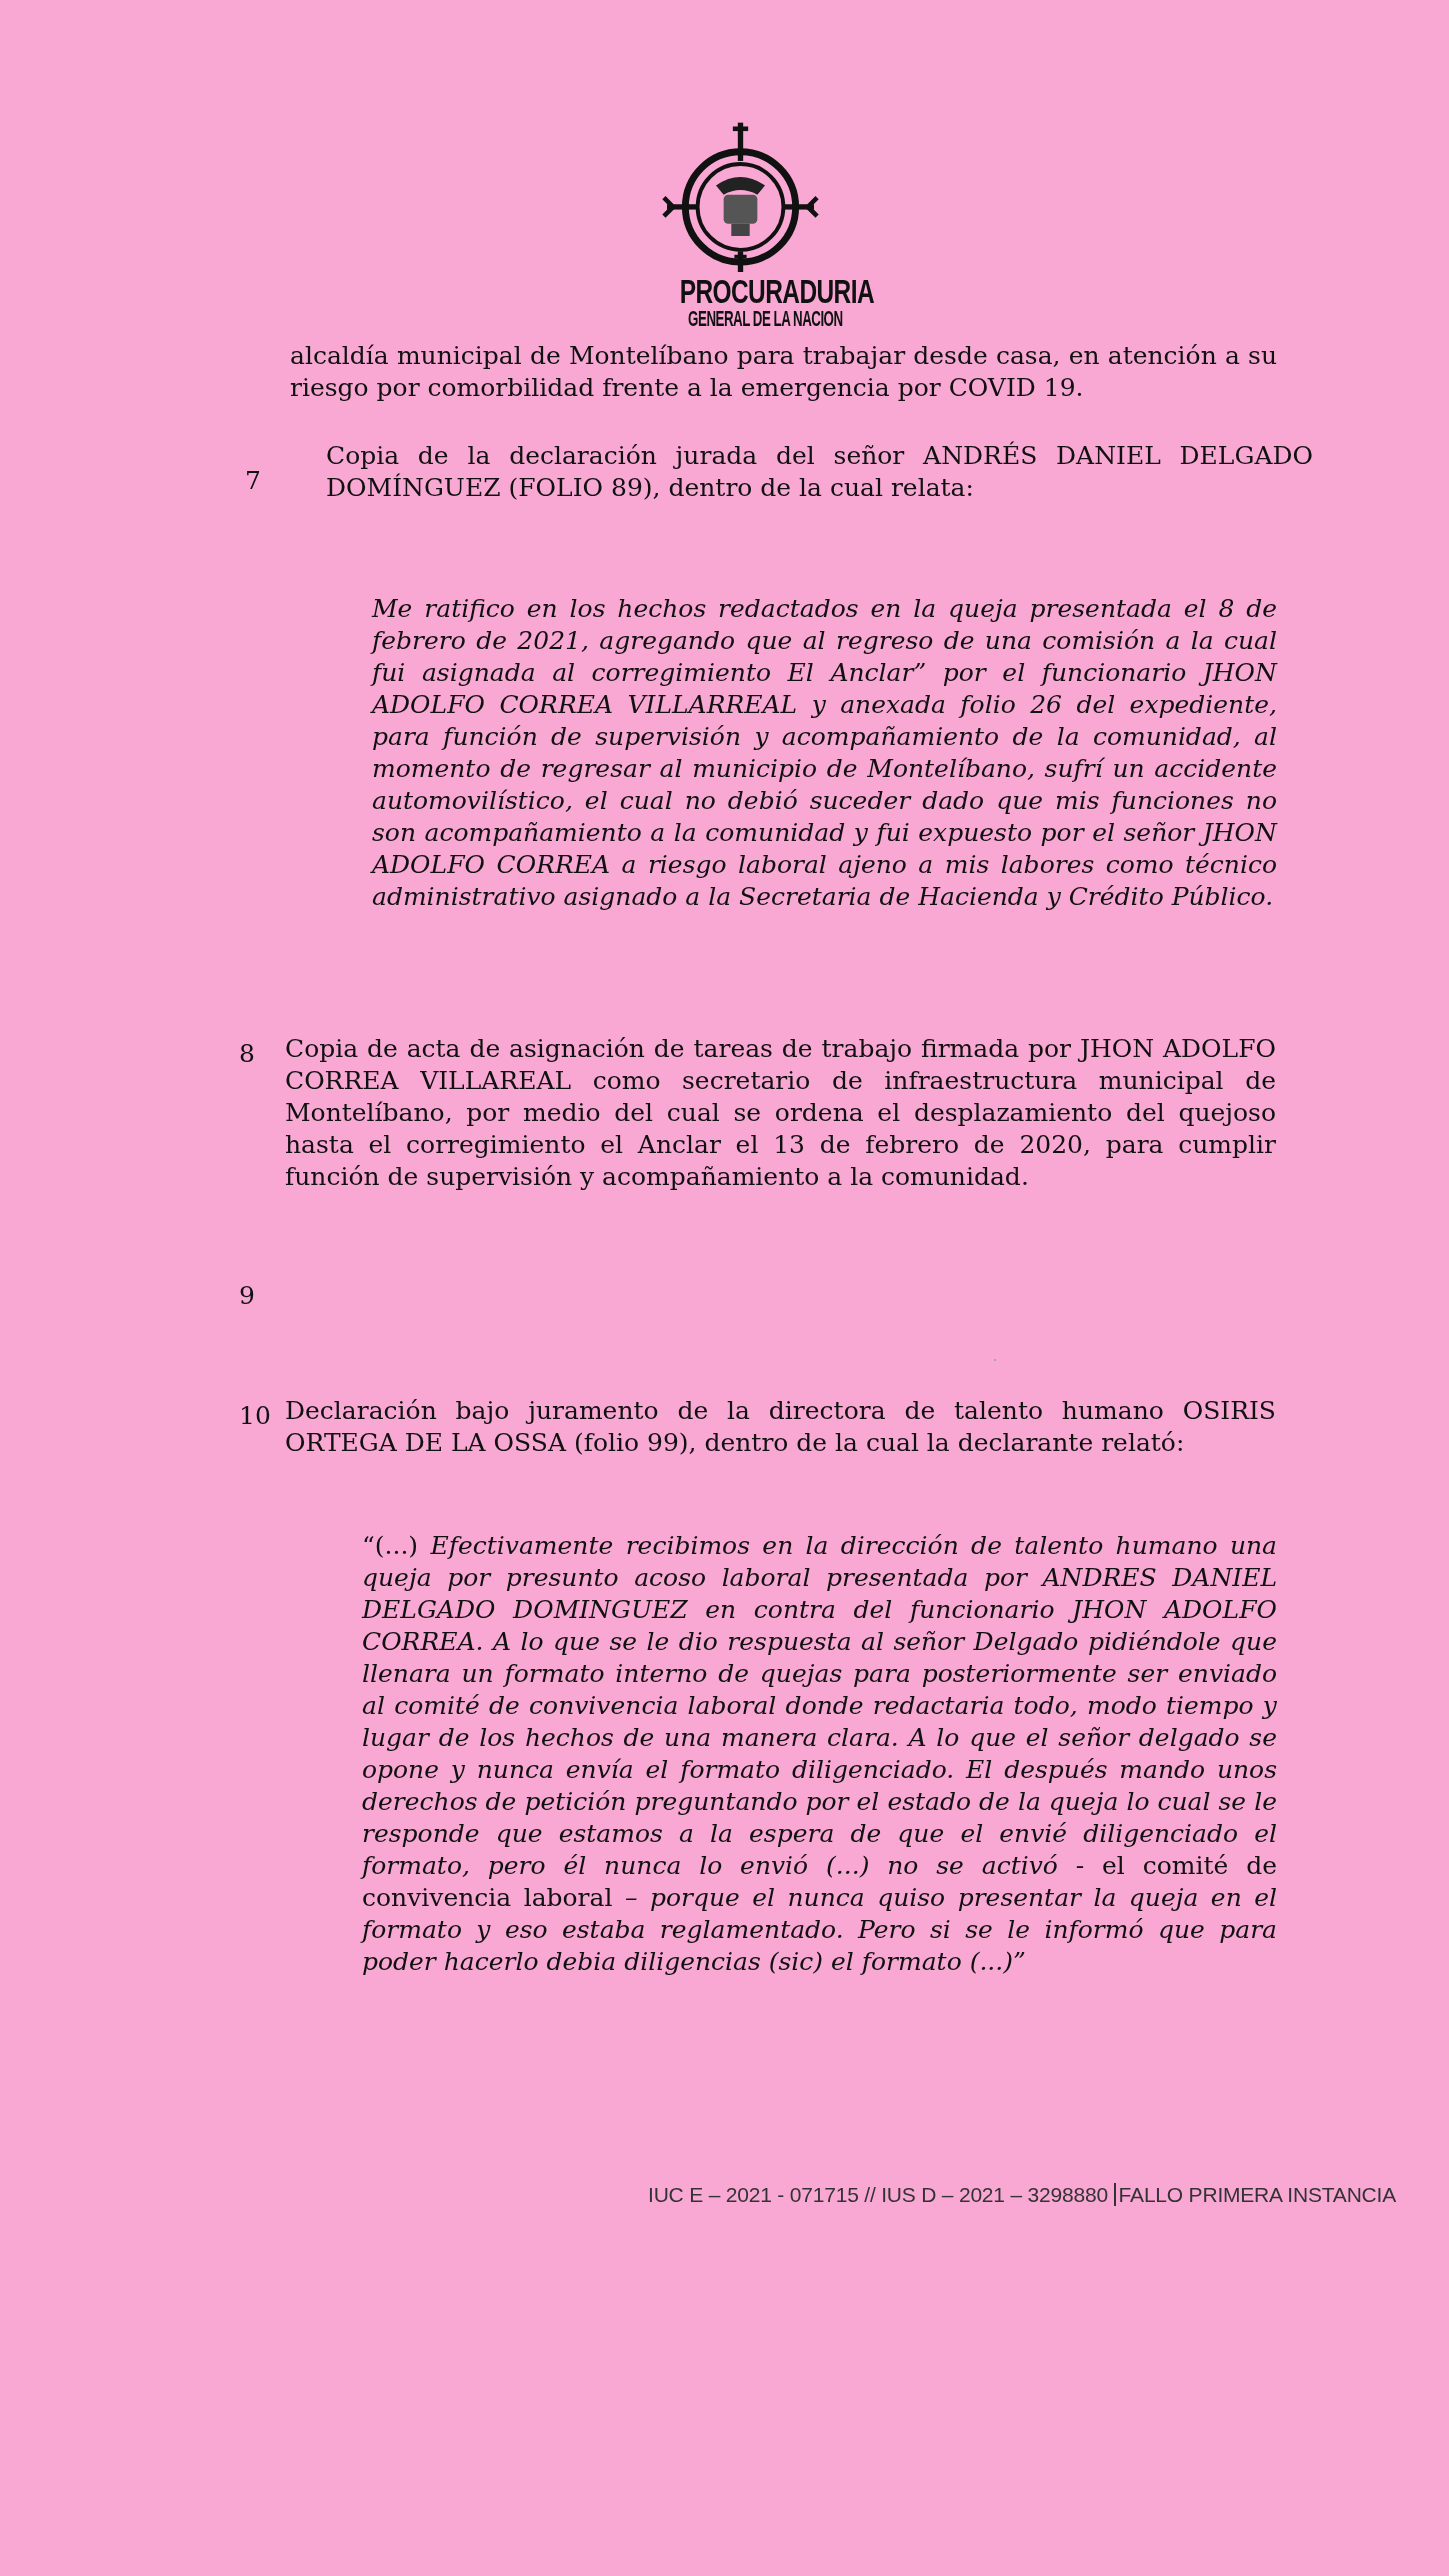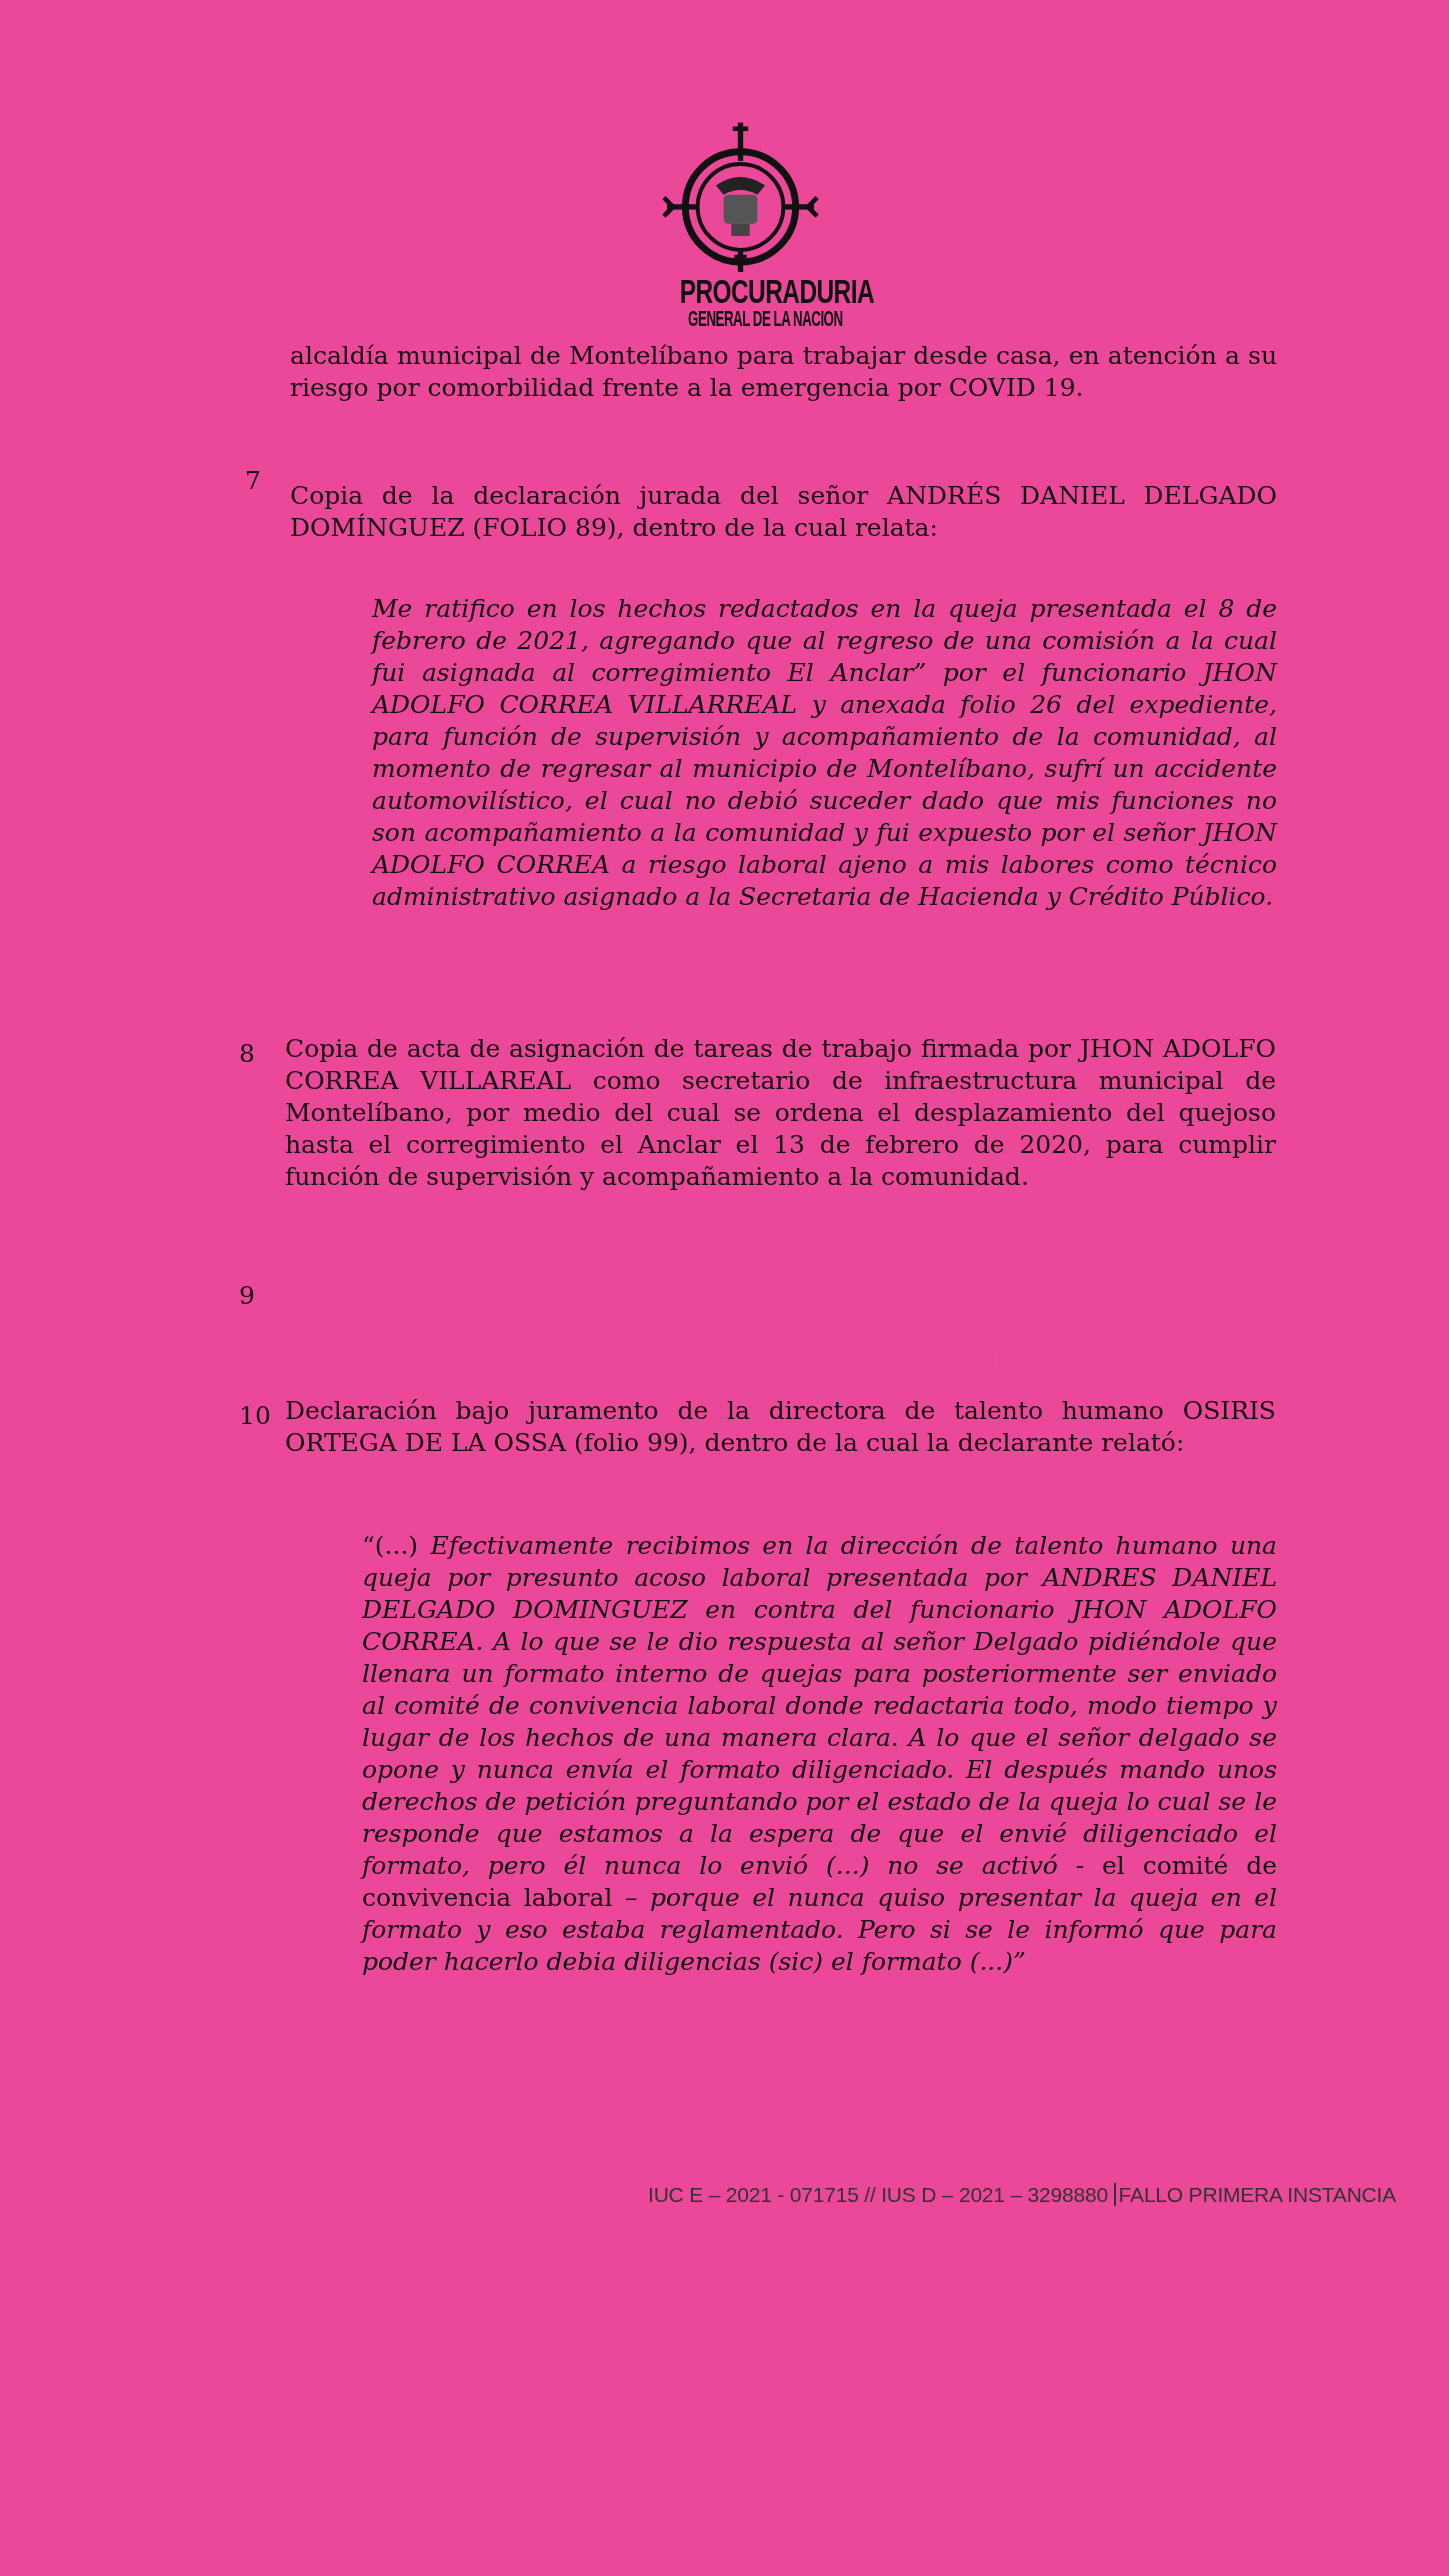--- a/index.html
+++ b/index.html
@@ -1,18 +1,18 @@
 <!DOCTYPE html>
 <html style="font-size:12.3px"><head>
 <meta charset="utf-8">
 <style>
   html, body { margin:0; padding:0; background:#ffffff; }
   body { width:1449px; height:2576px; position:relative; overflow:hidden;
          font-family:"DejaVu Serif", "Liberation Serif", serif; color:#111; }
-  .page { position:absolute; left:0; top:0; width:1449px; height:2576px; background:#ec4899; }
+  .page { position:absolute; left:0; top:0; width:1449px; height:2576px; background:#f9a8d4; }
 
   .logo { position:absolute; left:656px; top:115px; width:169px; height:230px; }
   .logo svg { display:block; }
   .logo-title { position:absolute; left:0; width:169px; text-align:center;
      font-family:"Liberation Sans", sans-serif; font-weight:bold; color:#111; letter-spacing:-0.8px; }
   .logo-title.t1 { top:157px; font-size:34px; transform:scaleX(0.72); transform-origin:center; white-space:nowrap; }
   .logo-title.t2 { top:192px; font-size:21.5px; transform:scaleX(0.62); transform-origin:center; white-space:nowrap; }
 
   .text { position:absolute; font-size:25px; line-height:32px; text-align:justify; }
   .text-full { left:290px; width:987px; }
@@ -52,21 +52,21 @@
         <rect x="98" y="142" width="24" height="16" fill="#444"></rect>
       </g>
     </svg>
     <div class="logo-title t1">PROCURADURIA</div>
     <div class="logo-title t2">GENERAL DE LA NACION</div>
   </div>
 
   <div class="text text-full" style="top:340px;">alcaldía municipal de Montelíbano para trabajar desde casa, en atención a su riesgo por comorbilidad frente a la emergencia por COVID 19.</div>
 
   <div class="num" style="left:245px; top:460px;">7</div>
-  <div class="text text-full" style="top:480px;">Copia de la declaración jurada del señor ANDRÉS DANIEL DELGADO DOMÍNGUEZ (FOLIO 89), dentro de la cual relata:</div>
+  <div class="text text-full" style="top:440px;margin-left:36px;">Copia de la declaración jurada del señor ANDRÉS DANIEL DELGADO DOMÍNGUEZ (FOLIO 89), dentro de la cual relata:</div>
   <div class="quote" style="top:593px;">Me ratifico en los hechos redactados en la queja presentada el 8 de febrero de 2021, agregando que al regreso de una comisión a la cual fui asignada al corregimiento El Anclar” por el funcionario JHON ADOLFO CORREA VILLARREAL y anexada folio 26 del expediente, para función de supervisión y acompañamiento de la comunidad, al momento de regresar al municipio de Montelíbano, sufrí un accidente automovilístico, el cual no debió suceder dado que mis funciones no son acompañamiento a la comunidad y fui expuesto por el señor JHON ADOLFO CORREA a riesgo laboral ajeno a mis labores como técnico administrativo asignado a la Secretaria de Hacienda y Crédito Público.</div>
 
   <div class="num" style="left:239px; top:1033px;">8</div>
   <div class="text text-full" style="left:285px; width:991px; top:1033px;">Copia de acta de asignación de tareas de trabajo firmada por JHON ADOLFO CORREA VILLAREAL como secretario de infraestructura municipal de Montelíbano, por medio del cual se ordena el desplazamiento del quejoso hasta el corregimiento el Anclar el 13 de febrero de 2020, para cumplir función de supervisión y acompañamiento a la comunidad.</div>
 
   <div class="num" style="left:239px; top:1275px;">9</div>
 
   <div class="num" style="left:239px; top:1395px;text-align:right;">10</div>
   <div class="text text-full" style="left:285px; width:991px; top:1395px;">Declaración bajo juramento de la directora de talento humano OSIRIS ORTEGA DE LA OSSA (folio 99), dentro de la cual la declarante relató:</div>
   <div class="quote q2" style="top:1530px;">

